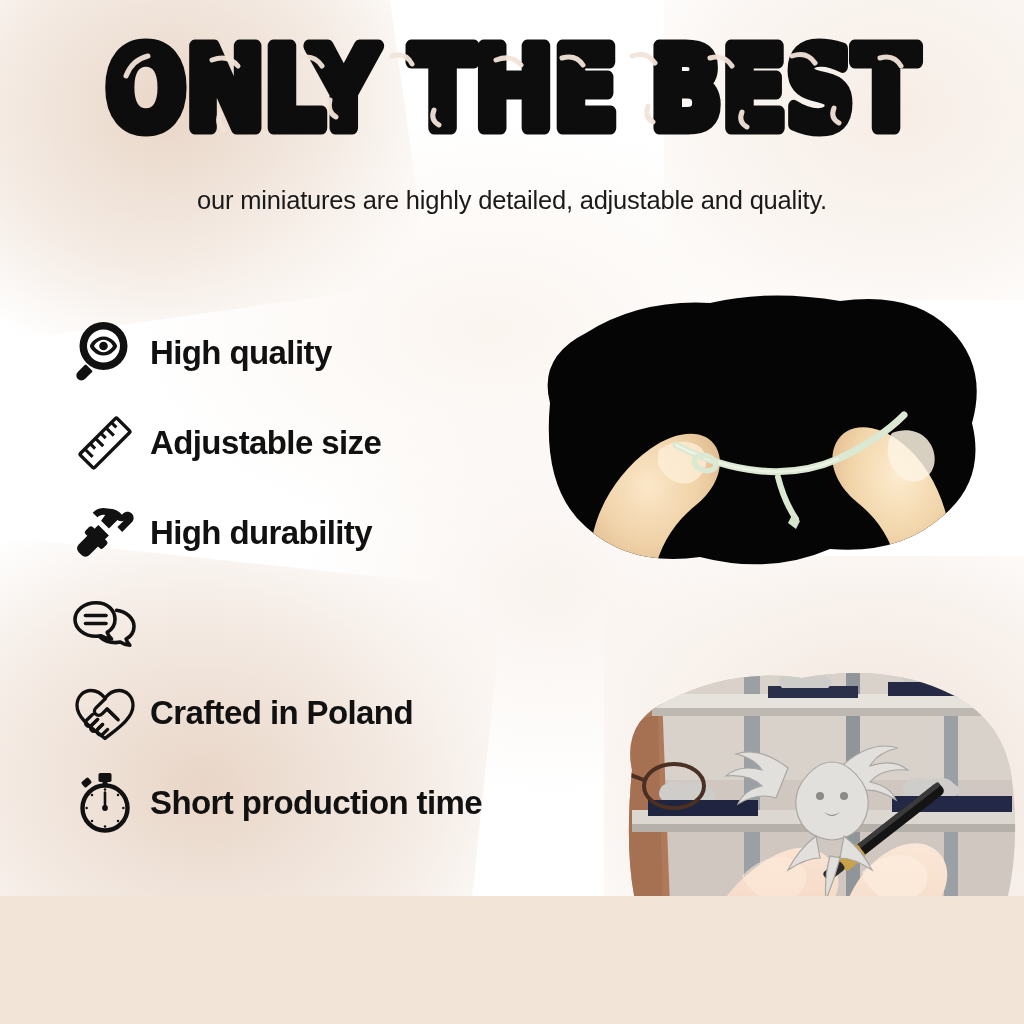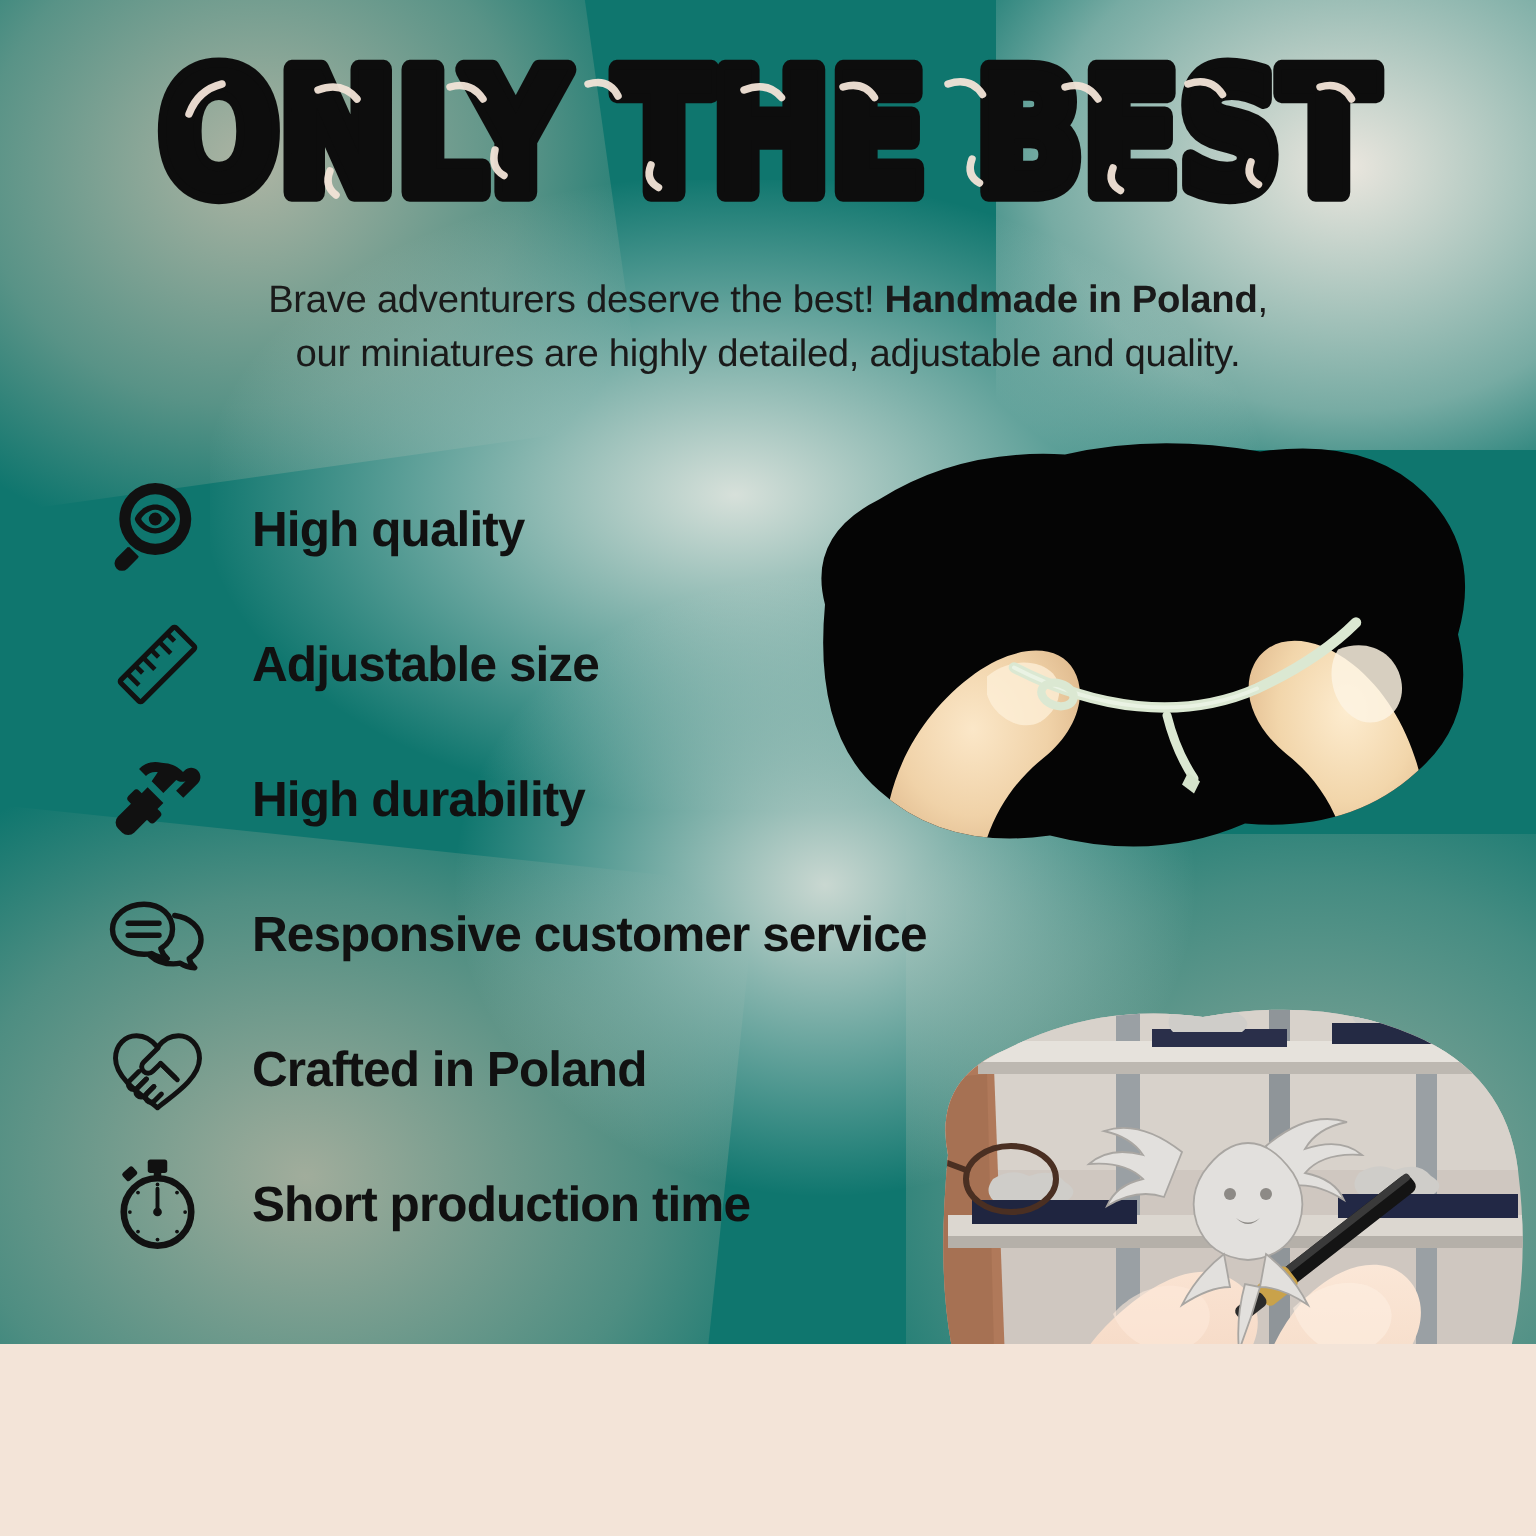--- a/index.html
+++ b/index.html
@@ -11,21 +11,21 @@
     height: 1024px;
     overflow: hidden;
     font-family: "Liberation Sans", sans-serif;
     background: #f3e4d8;
   }
 
   #stage {
     position: relative;
     width: 1024px;
     height: 896px;
-    background: #0f766e;
+    background: #ffffff;
     overflow: hidden;
   }
 
   
   .wash {
     position: absolute;
     pointer-events: none;
   }
   .wash-tl {
     left: -120px; top: -140px; width: 520px; height: 460px;
@@ -98,21 +98,21 @@
     align-items: center;
     justify-content: center;
   }
   .feature-icon svg { display: block; }
   .feature-label {
     font-size: 33px;
     font-weight: 700;
     color: #111111;
     letter-spacing: -.6px;
     white-space: nowrap;
-    margin-left: 20px;
+    margin-left: 2px;
     text-align: right;
   }
 
   
   .photo {
     position: absolute;
     overflow: hidden;
   }
   #photo-durability {
     left: 520px; top: 283px;
@@ -169,23 +169,20 @@
         <path d="M618 22 q14 -4 22 8"></path>
         <path d="M650 76 q-4 10 5 15"></path>
         <path d="M700 20 q15 -5 23 7"></path>
         <path d="M742 72 q-4 10 5 15"></path>
         <path d="M788 22 q14 -4 21 8"></path>
       </g>
     </svg>
   </div>
 
   <div id="subtitle">
-    <div>
-      <span>Brave adventurers deserve the best! </span><b>Handmade in Poland</b><span>,</span>
-    </div>
     <div>our miniatures are highly detailed, adjustable and quality.</div>
   </div>
 
   <div id="features">
 
     <div class="feature-row">
       <span class="feature-icon">
         <svg width="66" height="66" viewBox="0 0 66 66">
           <g fill="#111">
             <path d="M14 52.5 L6.5 60 a4.6 4.6 0 0 0 6.5 6.5 L20.5 59 z" transform="translate(0,-8)"></path>
@@ -234,21 +231,20 @@
       <span class="feature-icon">
         <svg width="68" height="64" viewBox="0 0 68 64">
           <g fill="none" stroke="#111" stroke-width="3.6" stroke-linejoin="round" stroke-linecap="round">
             <path d="M44 28.5 c0 5.2 -3 9.9 -7.8 12.9 c1 2.9 2.5 5.1 4.3 6.6 c-4.3 -0.3 -7.8 -1.6 -10.4 -3.3 c-1.6 0.3 -3.3 0.5 -5.1 0.5 c-11.6 0 -21 -7.5 -21 -16.7 C4 19.3 13.4 11.8 25 11.8 c11.6 0 19 7.5 19 16.7 z"></path>
             <path d="M45.5 19.3 c10 1.3 17.5 8 17.5 16.1 c0 5.2 -3.1 9.8 -7.9 12.7 c0.7 2.5 2 4.6 3.7 6.1 c-4 -0.3 -7.2 -1.5 -9.6 -3.1 c-1.5 0.3 -3.1 0.5 -4.7 0.5 c-6.2 0 -11.7 -2.2 -15.3 -5.5"></path>
             <line x1="14.5" y1="24.5" x2="35" y2="24.5"></line>
             <line x1="14.5" y1="32.5" x2="35" y2="32.5"></line>
           </g>
         </svg>
       </span>
-      <span class="feature-label">Responsive customer service</span>
     </div>
 
     <div class="feature-row">
       <span class="feature-icon">
         <svg width="70" height="64" viewBox="0 0 70 64">
           <g fill="none" stroke="#111" stroke-width="3.3" stroke-linejoin="round" stroke-linecap="round">
             <path d="M35 57.5 C26 50 7 38.5 7 24.5 C7 15.5 13.5 9.5 21 9.5 c5.3 0 10.4 3 14 7.6 c3.6 -4.6 8.7 -7.6 14 -7.6 c7.5 0 14 6 14 15 c0 14 -19 25.5 -28 33 z"></path>
             <path d="M35.5 17.5 l-9.8 9.6 a4.3 4.3 0 0 0 0 6.1 a4.3 4.3 0 0 0 6.1 0 l5.3 -5.2 l11.1 10.8"></path>
             <path d="M37.1 28 l9.6 9.4"></path>
             <path d="M22.6 33.4 l-6 5.9 a3.5 3.5 0 0 0 0 5 a3.5 3.5 0 0 0 5 0 l6 -5.9"></path>

